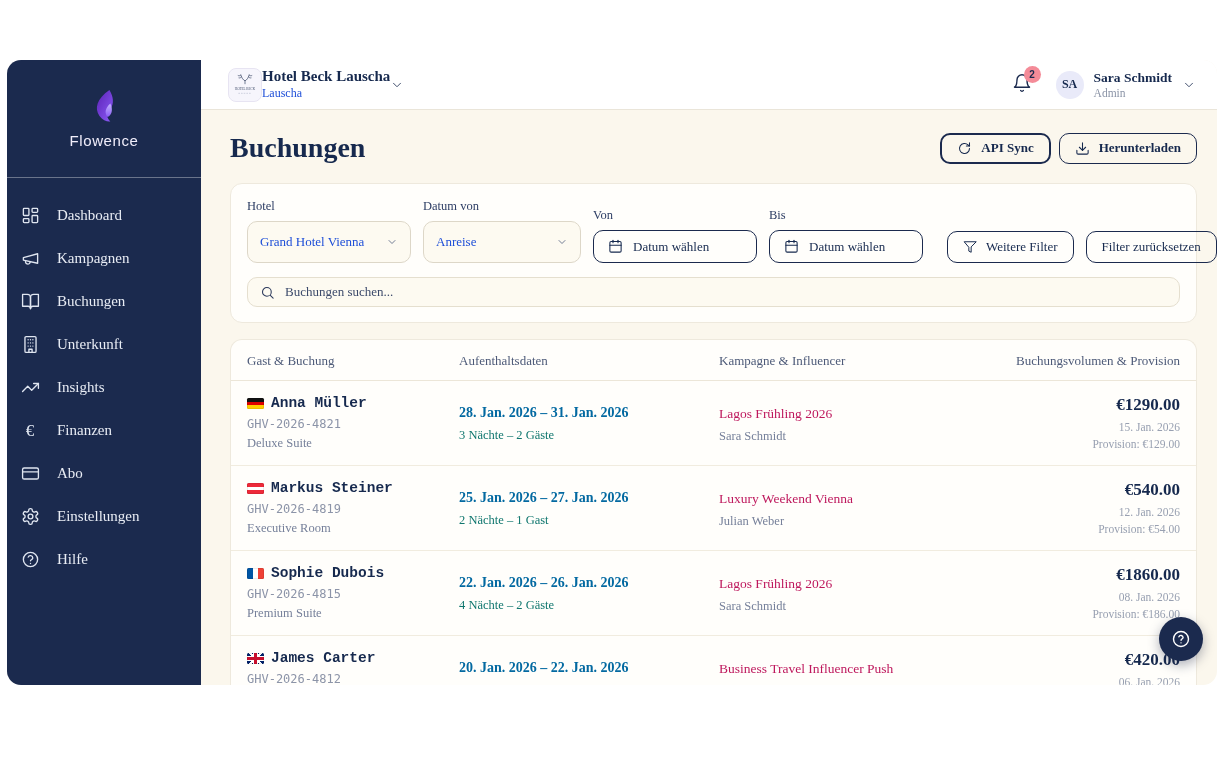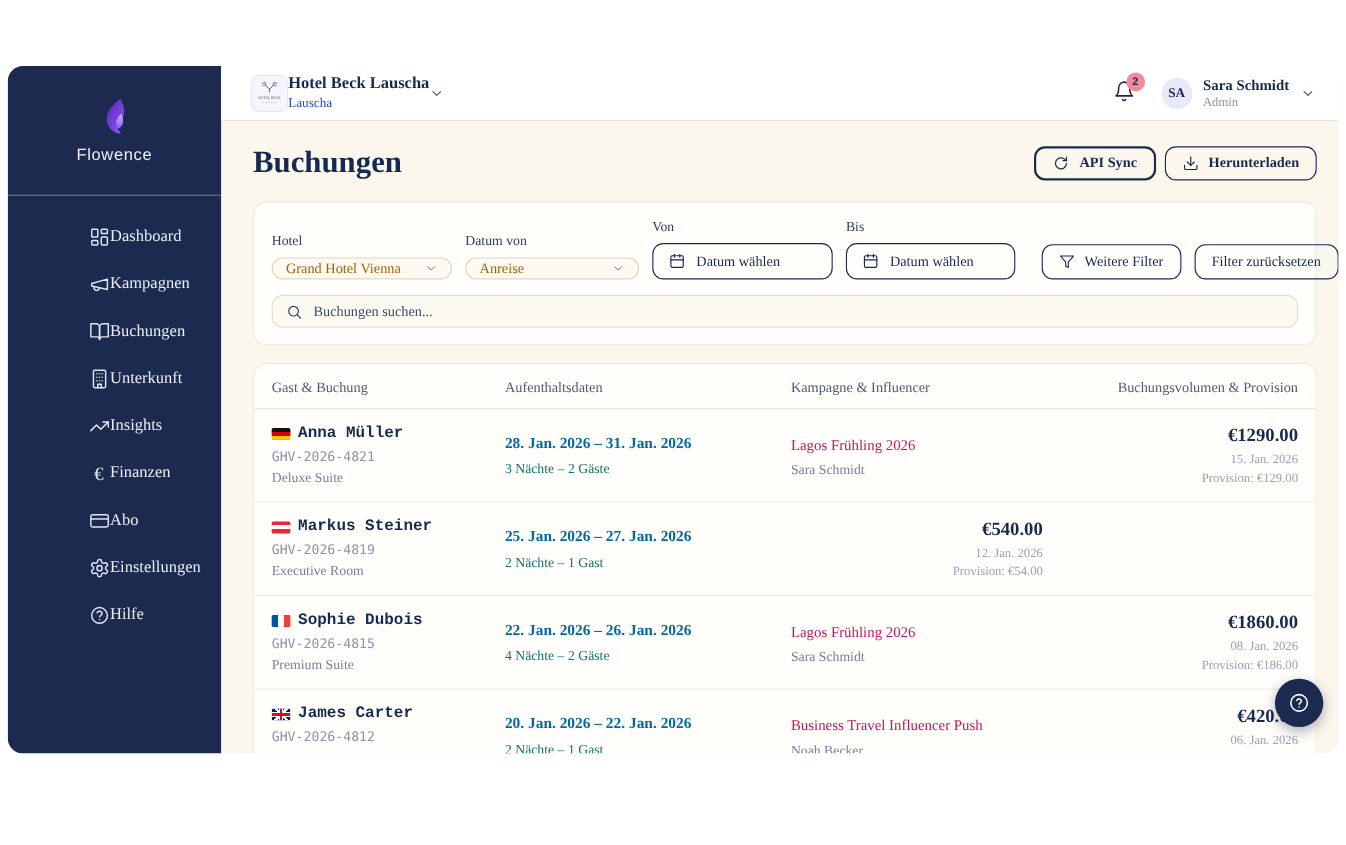--- a/index.html
+++ b/index.html
@@ -14,22 +14,22 @@
   
   .sidebar { width:194px; flex:none; background:#1b2a4e; color:#e8ecf4;
              display:flex; flex-direction:column; }
   .brand { height:117px; display:flex; flex-direction:column; align-items:center;
            justify-content:center; gap:6px; }
   .brand-logo { width:36px; height:38px; }
   .brand-name { font-family:"Liberation Sans", sans-serif; font-size:15px;
                 color:#f1eefb; letter-spacing:.6px; }
   .sidebar-divider { height:1px; background:rgba(255,255,255,.35); width:100%; }
   .nav { padding-top:16px; display:flex; flex-direction:column; }
-  .nav-item { height:43px; display:flex; align-items:center; 
-              padding-left:44px; cursor:pointer;margin-left:29px; }
+  .nav-item { height:43px; display:flex; align-items:center; gap:17px;
+              padding-left:13px; cursor:pointer; }
   .nav-icon { width:20px; height:20px; display:flex; align-items:center;
               justify-content:center; color:#dfe5f0; }
   .nav-icon svg { width:19px; height:19px; }
   .euro-glyph { font-size:17px; line-height:1; color:#dfe5f0; }
   .nav-label { font-size:15px; color:#e8ecf4; }
 
   
   .main { flex:1; min-width:0; display:flex; flex-direction:column; }
 
   
@@ -67,23 +67,23 @@
              color:#16294e; font-family:"Liberation Serif", serif; font-size:13px;
              font-weight:700; cursor:pointer; }
   .act-btn svg { width:15px; height:15px; }
   .act-btn.primary { border-width:2px; }
 
   
   .filter-card { margin-top:19px; background:#fffefb; border:1px solid #eee9dd;
                  border-radius:12px; padding:15px 16px; }
   .filter-row { display:flex; gap:12px; align-items:flex-end; }
   .filter-label { font-size:12.5px; color:#2c3c63; margin-bottom:7px; }
-  .select { height:20px; border:1px solid #ddd7c8; border-radius:10px; background:#fdfaf1;
+  .select { height:42px; border:1px solid #ddd7c8; border-radius:10px; background:#fdfaf1;
             display:flex; align-items:center; justify-content:space-between;
-            padding:0 12px; font-size:13px; color:#a16207; cursor:pointer; }
+            padding:0 12px; font-size:13px; color:#1d4ed8; cursor:pointer; }
   .select .chev { width:12px; height:12px; color:#5a6784; }
   .w-hotel { width:164px; } .w-datum { width:158px; }
   .date-btn { height:33px; display:flex; align-items:center; gap:10px; padding:0 14px;
               border:1.5px solid #1b2a4e; border-radius:10px; background:transparent;
               font-family:"Liberation Serif", serif; font-size:13px; color:#16294e;
               cursor:pointer; }
   .date-btn svg { width:15px; height:15px; }
   .w-von { width:164px; } .w-bis { width:154px; }
   .pill-btn { height:32px; display:flex; align-items:center; gap:9px; padding:0 15px;
               border:1.3px solid #1b2a4e; border-radius:10px; background:transparent;
@@ -438,20 +438,24 @@
         <span class="flag flag-at"></span>
         <span class="guest-name">Markus Steiner</span>
       </div>
       <div class="guest-code">GHV-2026-4819</div>
       <div class="guest-room">Executive Room</div>
     </div>
     <div class="cell dates-cell">
       <div class="dates">25. Jan. 2026 – 27. Jan. 2026</div>
       <div class="stay">2 Nächte – 1 Gast</div>
     </div>
+    <div class="cell campaign-cell">
+      <div class="campaign">Luxury Weekend Vienna</div>
+      <div class="influencer">Julian Weber</div>
+    </div>
     <div class="cell amount-cell">
       <div class="amount">€540.00</div>
       <div class="booked">12. Jan. 2026</div>
       <div class="commission">Provision: €54.00</div>
     </div>
   </div>
 
   <div class="trow">
     <div class="cell guest-cell">
       <div class="guest-line">

